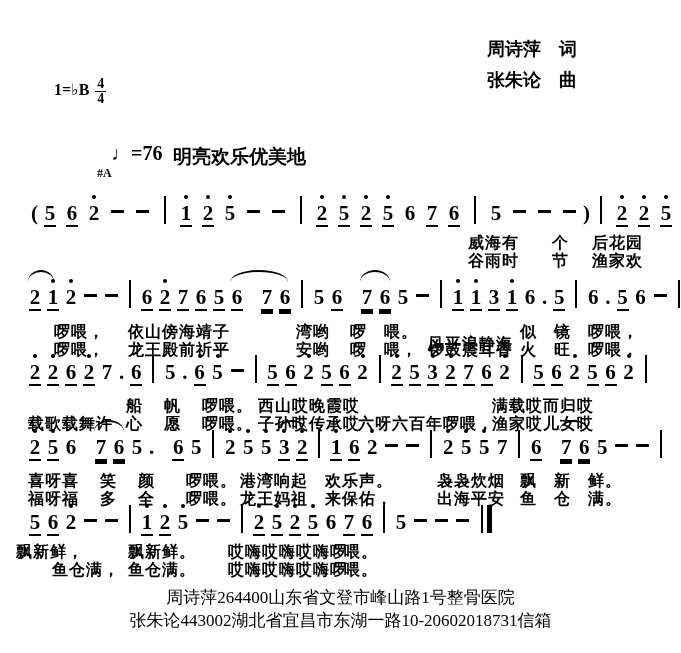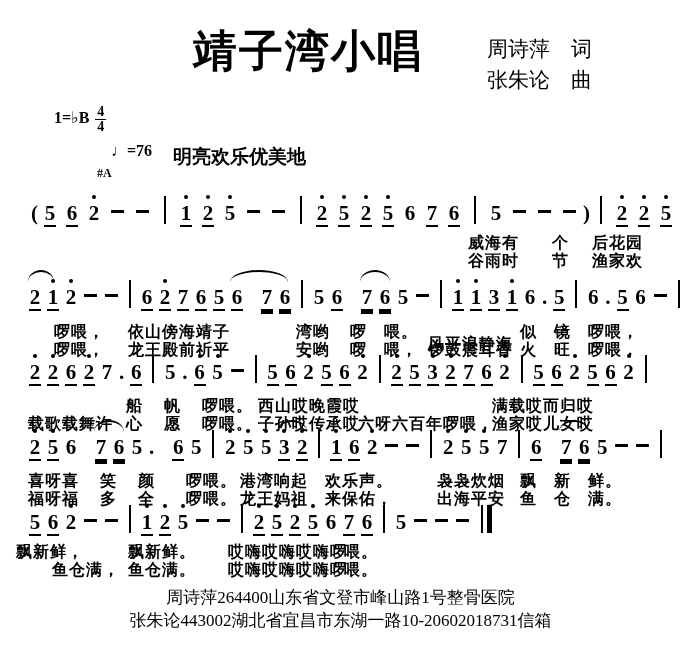--- a/index.html
+++ b/index.html
@@ -3,31 +3,31 @@
 <meta charset="utf-8">
 <style>
   html,body{margin:0;padding:0;background:#ffffff;}
   .page{position:relative;width:681px;height:653px;background:#ffffff;color:#000;
         font-family:"Liberation Serif","DejaVu Serif",serif;overflow:hidden;}
 
   .title{position:absolute;top:22px;left:0;width:616px;text-align:center;
          font-size:44px;font-weight:bold;letter-spacing:2px;}
   .subtitle{position:absolute;top:86px;left:0;width:616px;text-align:center;
             font-size:21px;font-weight:bold;}
-  .credits{position:absolute;left:487px;top:34px;font-size:21px;font-weight:normal;
+  .credits{position:absolute;left:487px;top:34px;font-size:18px;font-weight:bold;
            line-height:31px;white-space:nowrap;}
-  .keysig{position:absolute;left:54px;top:78px;font-size:16px;font-weight:bold;margin-top:28px;}
+  .keysig{position:absolute;left:54px;top:78px;font-size:16px;font-weight:bold;}
   .meter{display:inline-block;vertical-align:middle;margin-left:6px;text-align:center;
          font-size:14px;line-height:12px;font-weight:bold;}
   .meter .mt{display:block;border-bottom:1px solid #000;padding:0 2px 1px;}
   .meter .mb{display:block;padding-top:1px;}
 
   .tempo{position:absolute;left:97px;top:142px;height:46px;width:320px;}
   .tempo .acc{position:absolute;left:0;top:24px;font-size:12px;font-weight:bold;}
-  .tempo .tnote{position:absolute;left:14px;top:0;font-size:16px;font-weight:bold;}
+  .tempo .tnote{position:absolute;left:14px;top:0;font-size:20px;font-weight:bold;}
   .tempo .expr{position:absolute;left:76px;top:2px;font-size:19px;font-weight:bold;white-space:nowrap;}
 
   .noterow{position:absolute;white-space:nowrap;font-weight:bold;font-size:21px;line-height:24px;}
   .n{display:inline-block;position:relative;min-width:12px;margin:0 3px;text-align:center;height:24px;}
   .n.u1{border-bottom:2px solid #000;}
   .n.u2{border-bottom:2px solid #000;box-shadow:0 3px 0 0 #000;}
   .od{position:absolute;left:50%;top:-6px;width:4px;height:4px;margin-left:-2px;
       border-radius:50%;background:#000;}
   .dash{display:inline-block;width:13px;height:3px;background:#000;vertical-align:7px;margin:0 4px;}
   .bar{display:inline-block;width:2px;height:28px;background:#000;vertical-align:-4px;margin:0 7px;}
@@ -46,21 +46,20 @@
   .lyric{position:absolute;font-size:16px;font-weight:bold;white-space:nowrap;letter-spacing:1px;}
 
   .footer{position:absolute;left:0;width:681px;text-align:center;font-size:17px;}
   .f1{top:586px;}
   .f2{top:609px;}
 </style>
 </head>
 <body>
 
 <div class="page" id="score">
-  <div class="title">靖子湾小唱</div>
   <div class="credits">
     <div>周诗萍　词</div>
     <div>张朱论　曲</div>
   </div>
   <div class="keysig">
     <span>1=♭B</span><span class="meter"><span class="mt">4</span><span class="mb">4</span></span>
   </div>
   <div class="tempo">
     <span class="acc">#A</span>
     <span class="tnote"><span>♩</span><span>=76</span></span>

